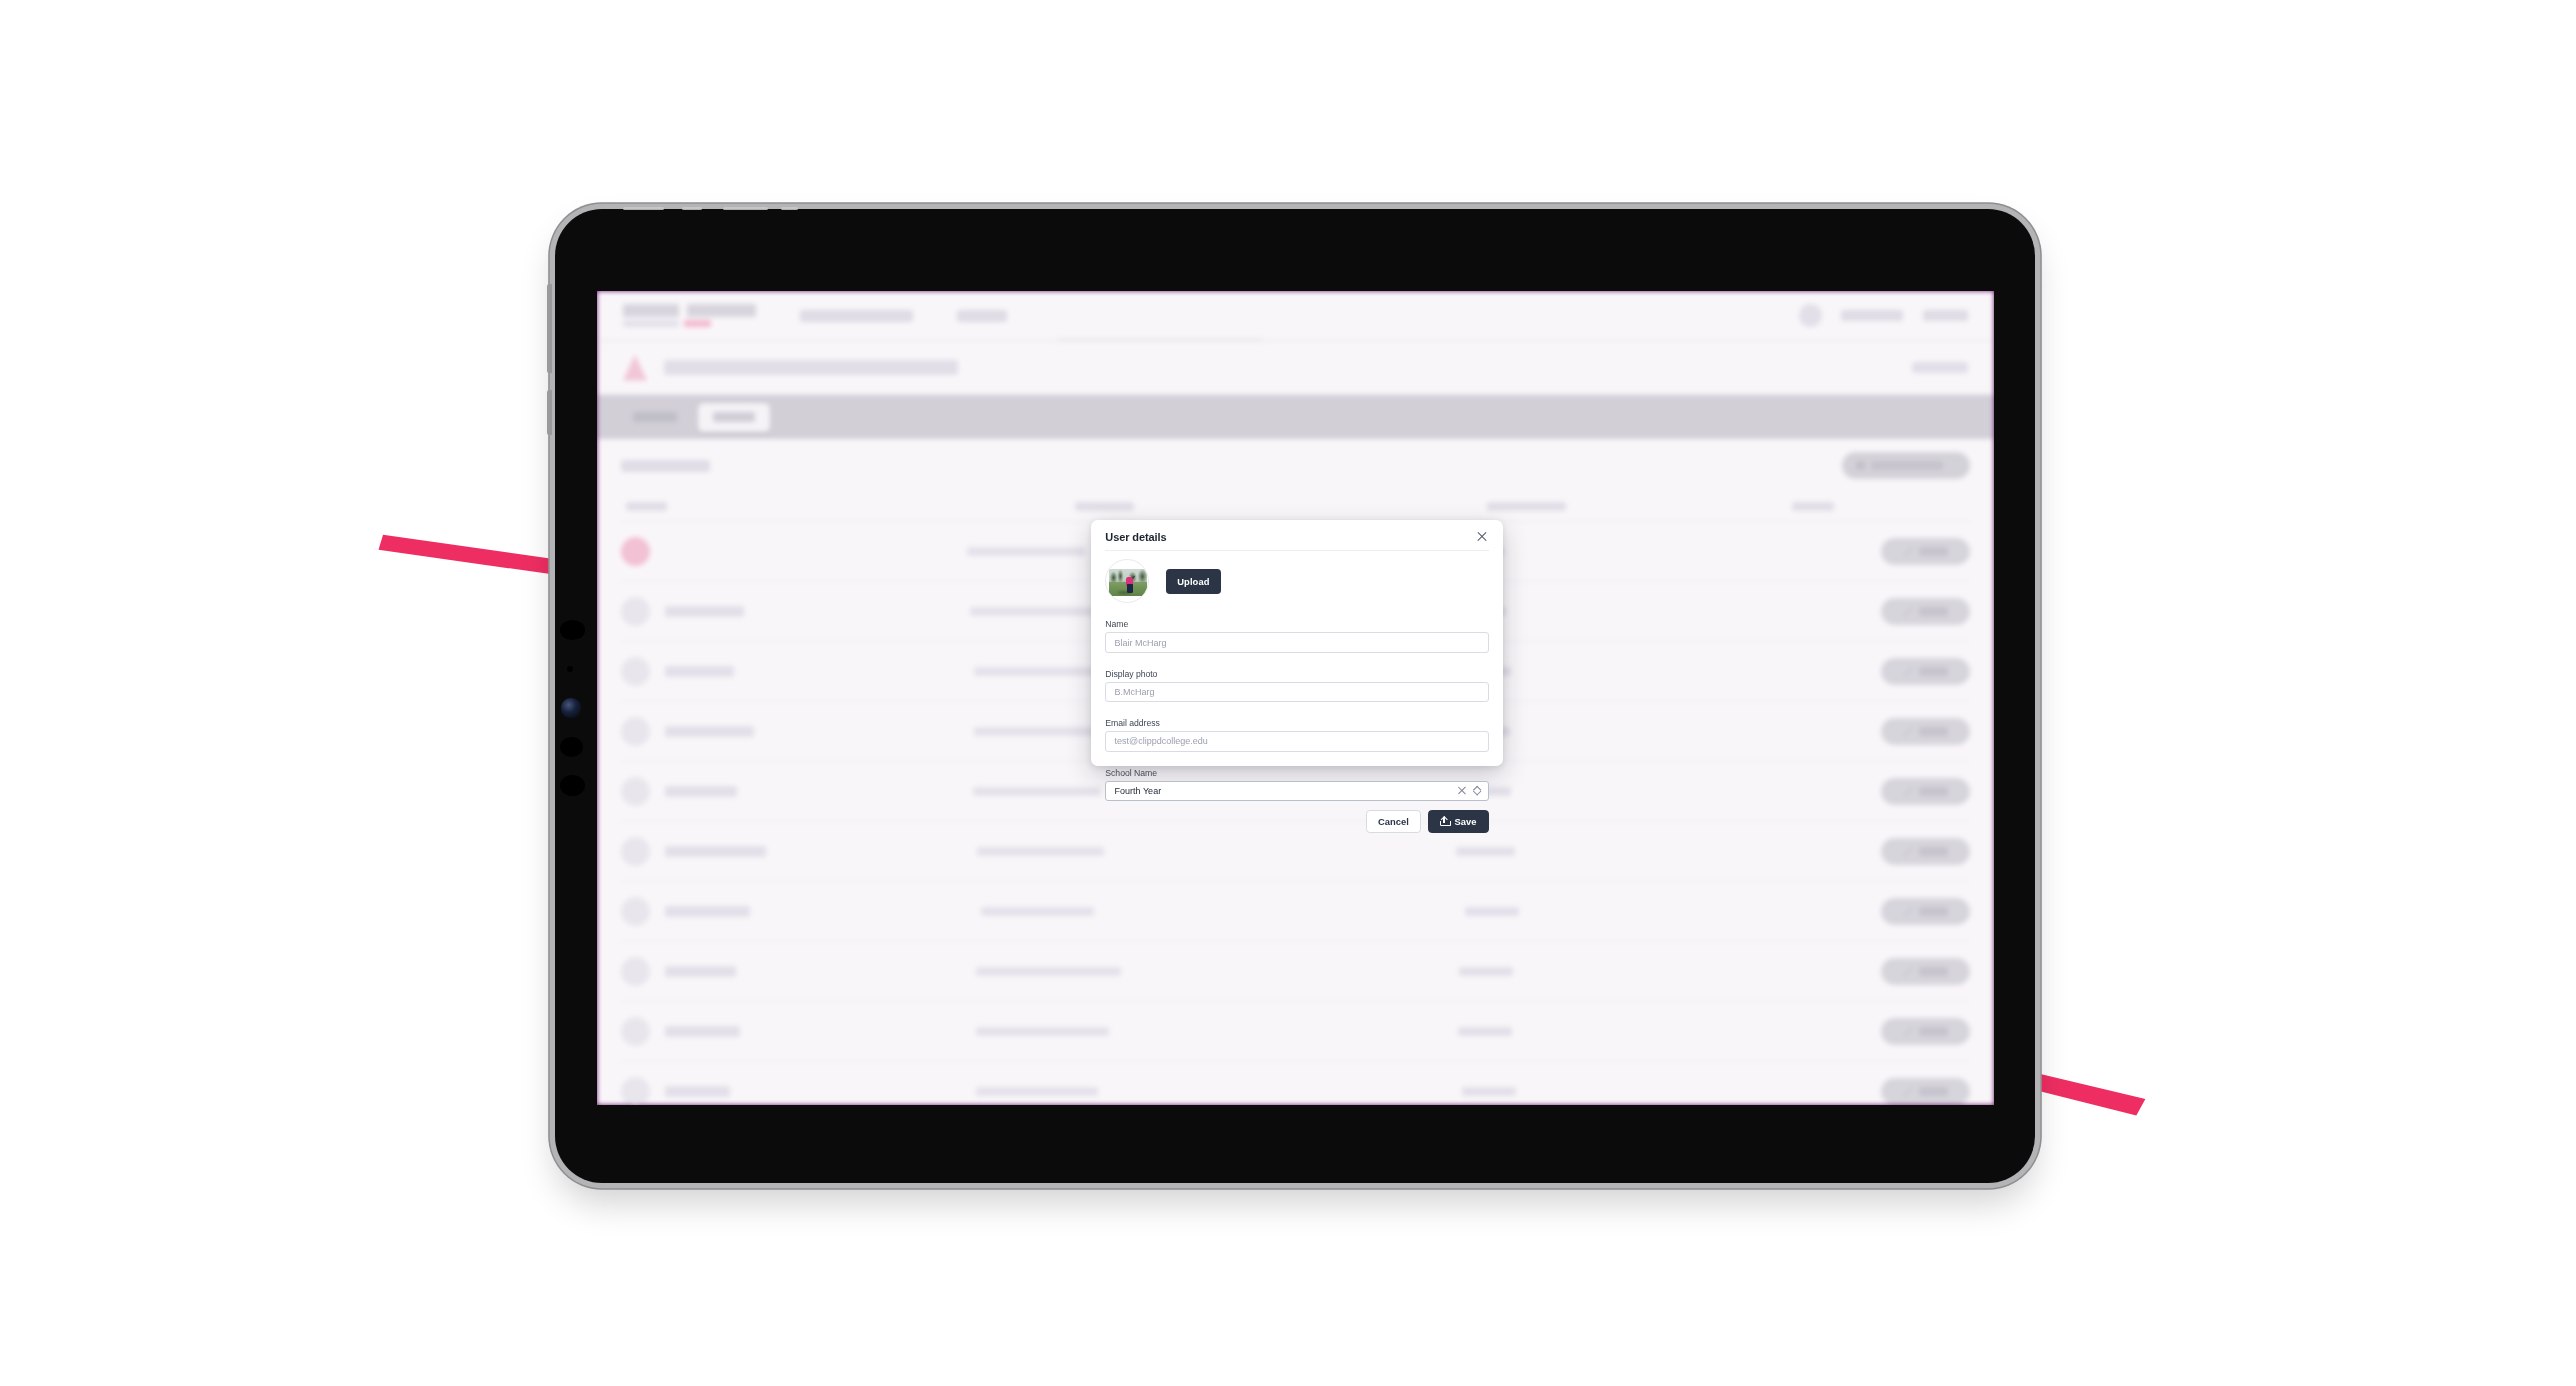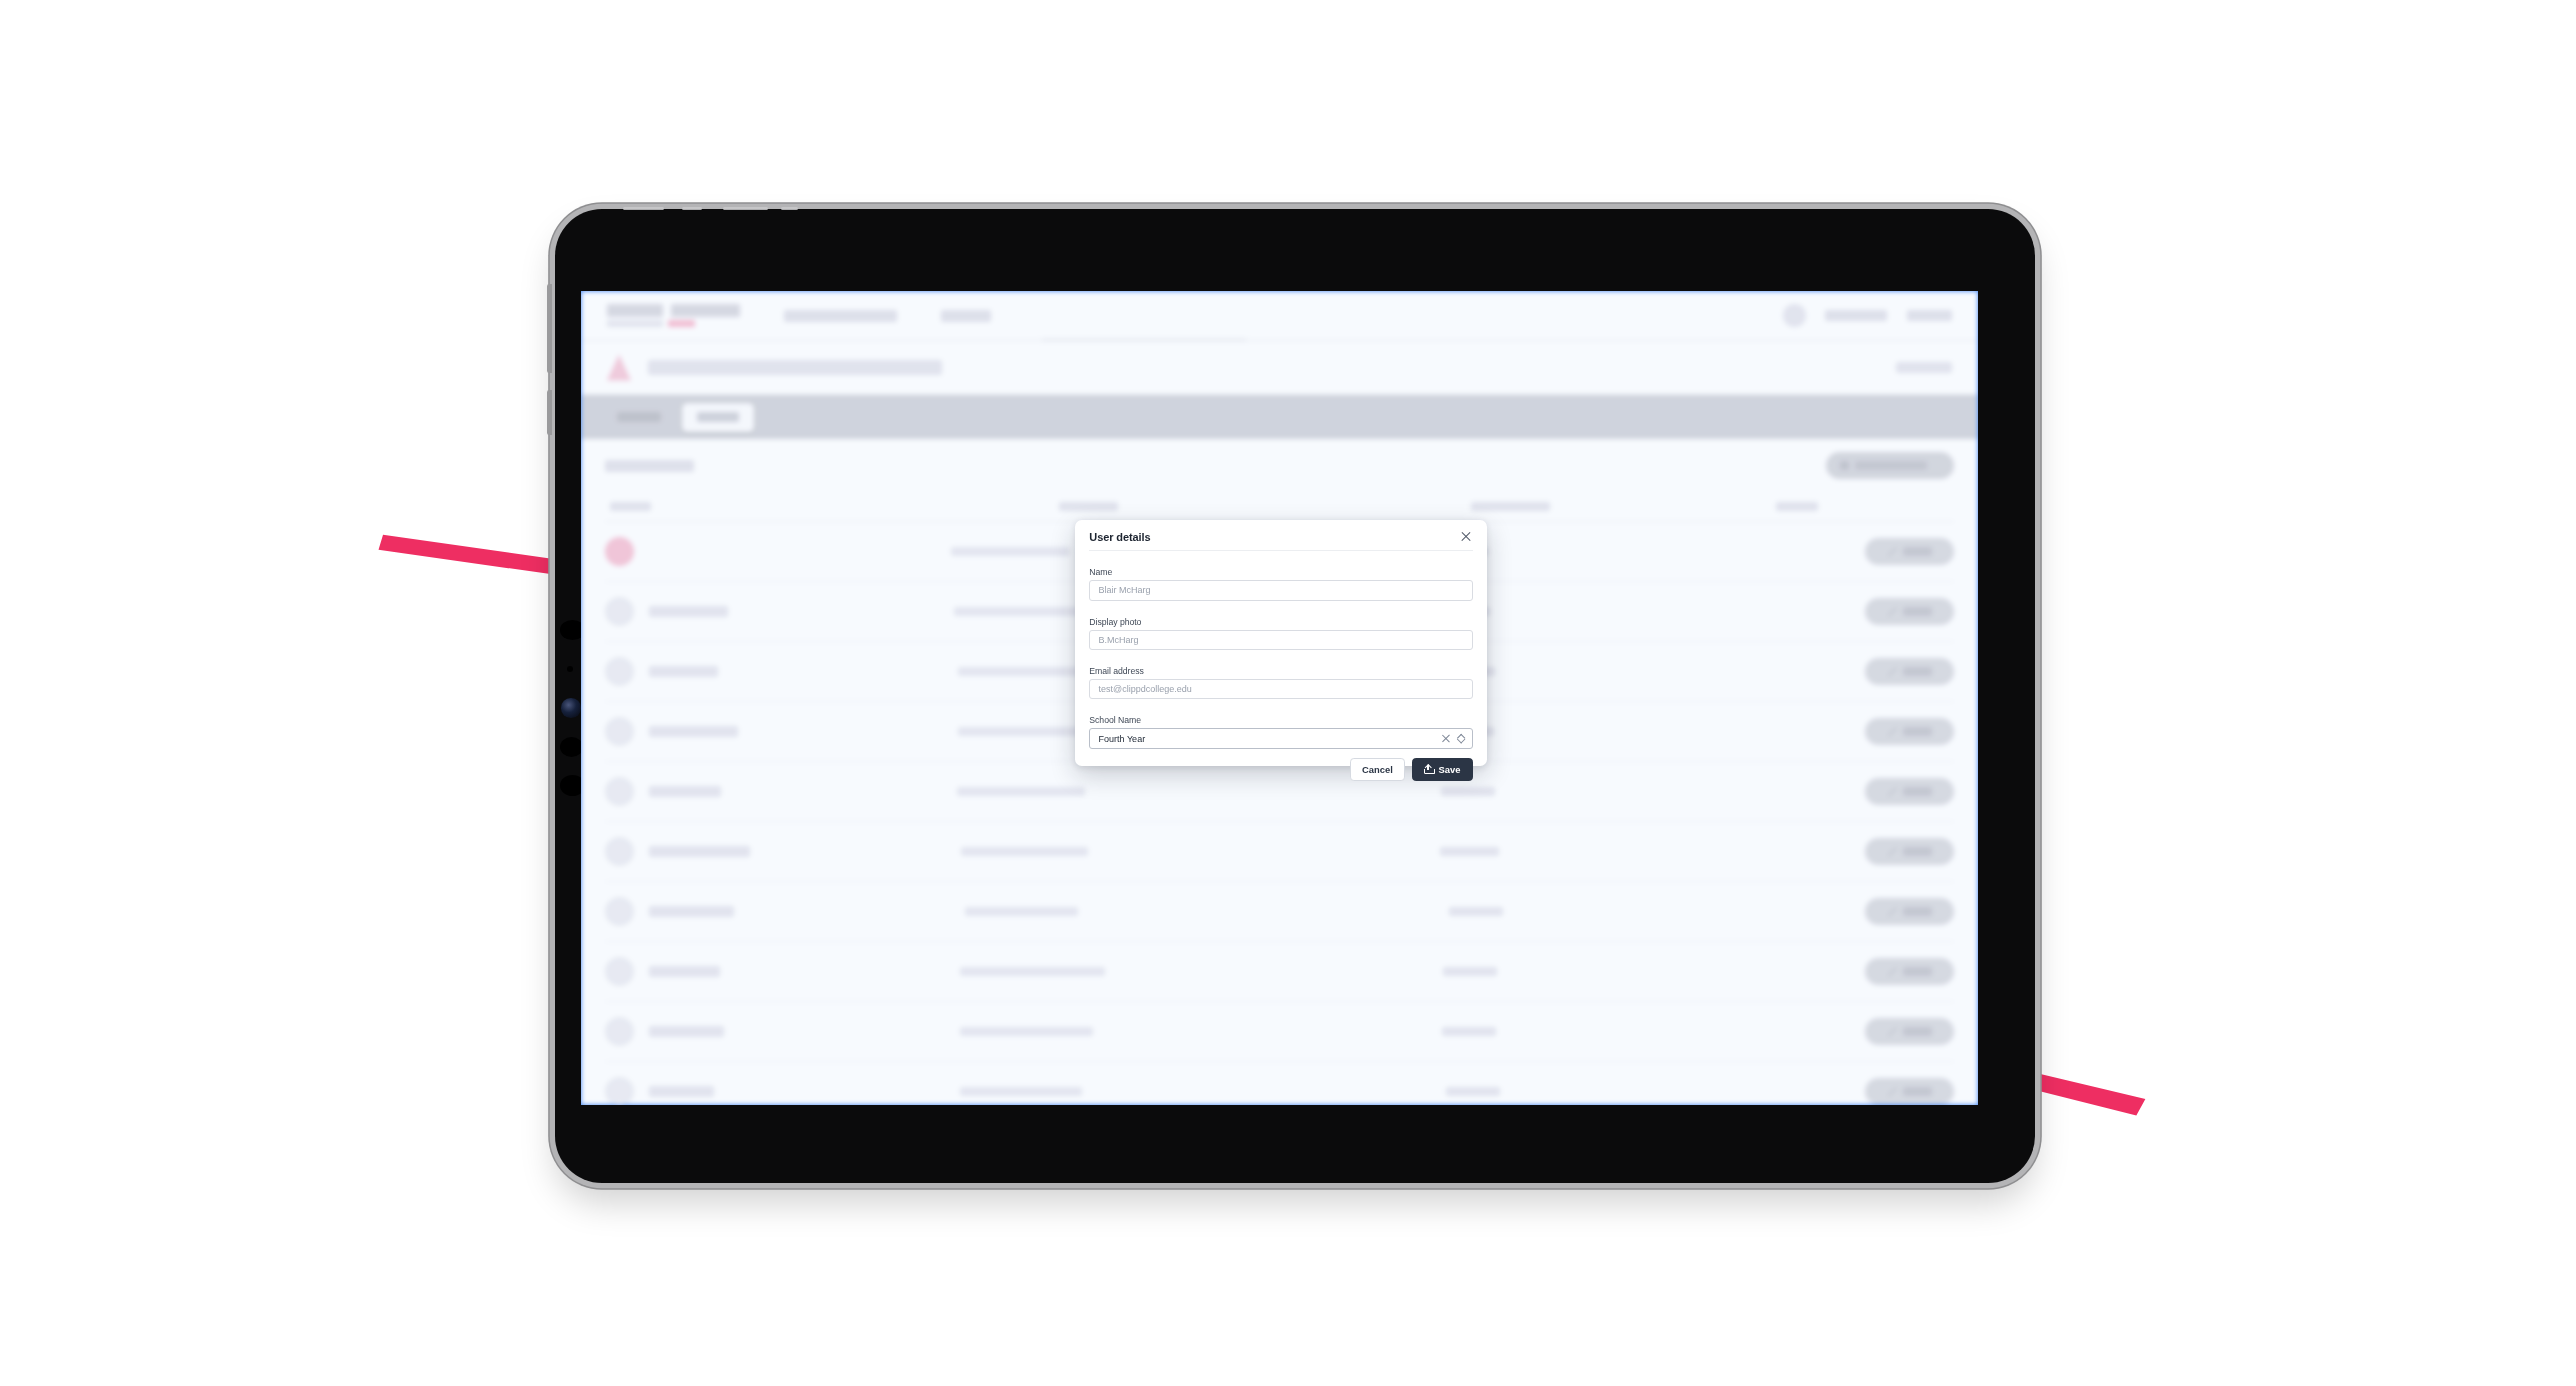--- a/index.html
+++ b/index.html
@@ -45,23 +45,23 @@
   .grill { position: absolute; top: -2.3px; height: 3px; background: #c9c9cb; border-radius: 1.5px; opacity: .85; }
   
   .hw { position: absolute; left: 4.5px; background: #000; border-radius: 50%; }
   .lens-ring { position: absolute; left: 6px; width: 19.6px; height: 19.6px; border-radius: 50%;
     background: radial-gradient(circle at 38% 35%, #49557a 0%, #16213c 42%, #05060c 100%); }
   .side-btn { position: absolute; left: -8.3px; width: 5.3px; background: #9a9a9c; border-radius: 2.3px 0 0 2.3px; }
 
   
   #screen {
     position: absolute;
-    left: 26px; top: 82px;
+    left: 42px; top: 82px;
     width: 1397px; height: 814px;
-    background: #3b82f6;
+    background: #701a75;
     overflow: hidden;
   }
 
   
   #app { position: absolute; inset: 0; background: #fff; filter: blur(2.6px); opacity: .96; }
 
   
   #app-header {
     position: absolute; left: 0; top: 0; width: 100%; height: 50px;
     background: #fff; border-bottom: 0.8px solid #ececf0;
@@ -430,20 +430,35 @@
         </div>
       </div>
 
       <div id="modal">
 
         <div id="modal-head">
           <div id="modal-title">User details</div>
           <div id="modal-close"></div>
         </div>
 
+        <div id="avatar-row">
+          <div id="avatar">
+            <div class="golf">
+              <div class="sky"></div>
+              <div class="trees"></div>
+              <div class="fairway"></div>
+              <div class="shadow"></div>
+              <div class="club"></div>
+              <div class="head"></div>
+              <div class="torso"></div>
+              <div class="legs"></div>
+            </div>
+          </div>
+          <button id="upload-btn">Upload</button>
+        </div>
 
         <div class="field">
           <div class="field-label">Name</div>
           <div class="field-input">Blair McHarg</div>
         </div>
 
         <div class="field">
           <div class="field-label">Display photo</div>
           <div class="field-input">B.McHarg</div>
         </div>

